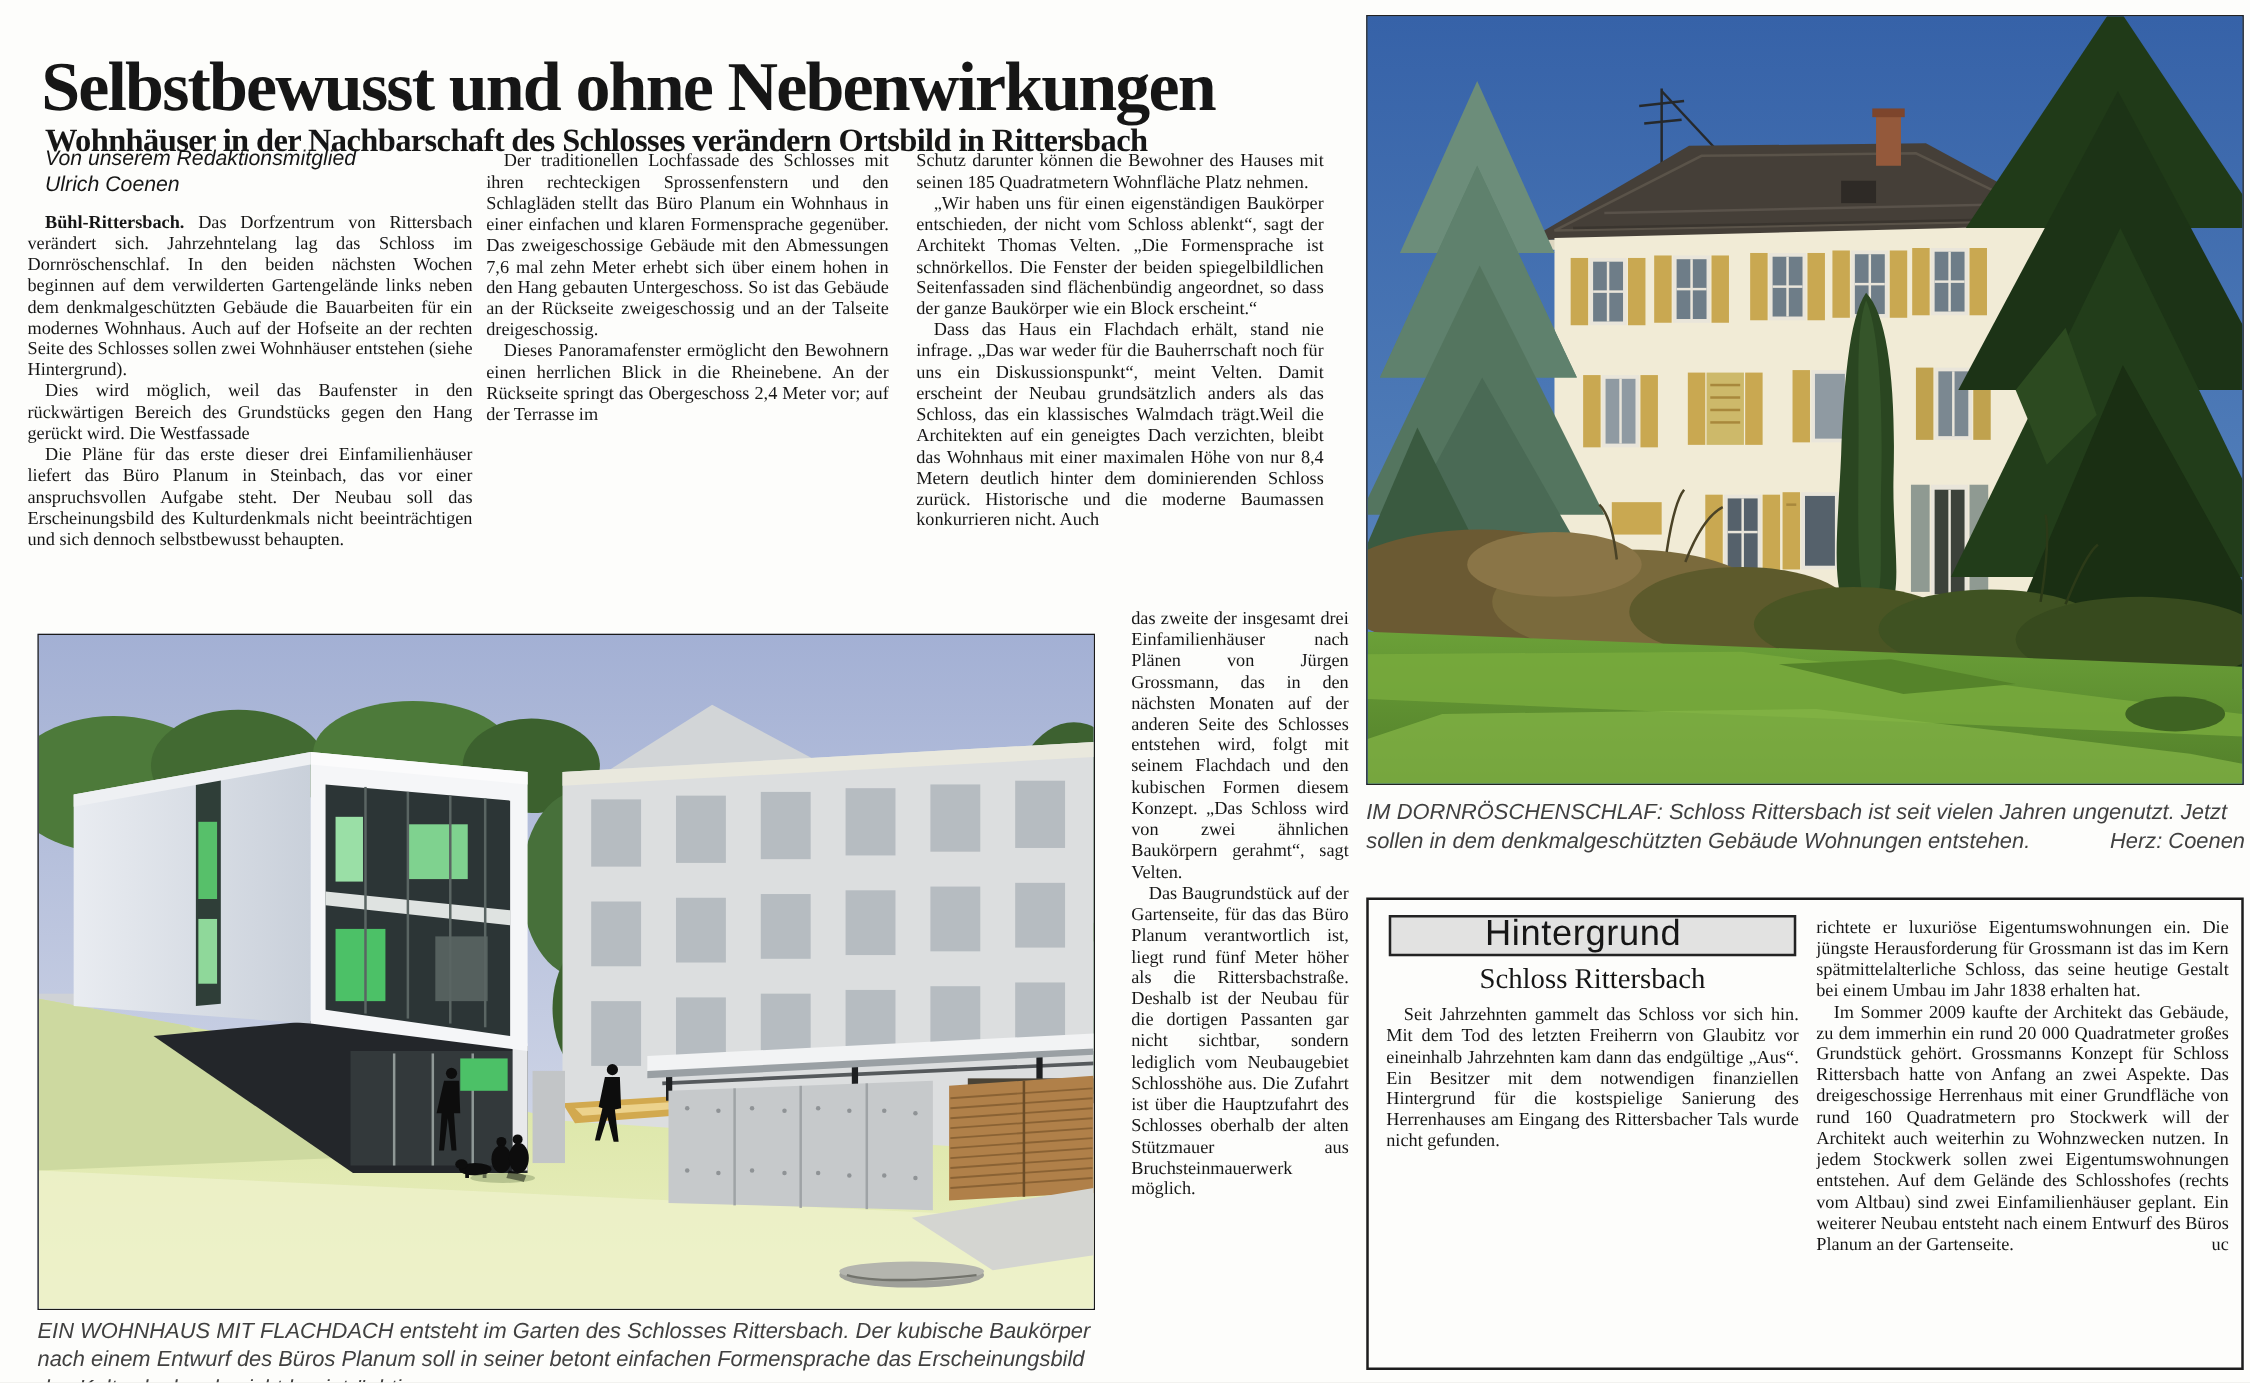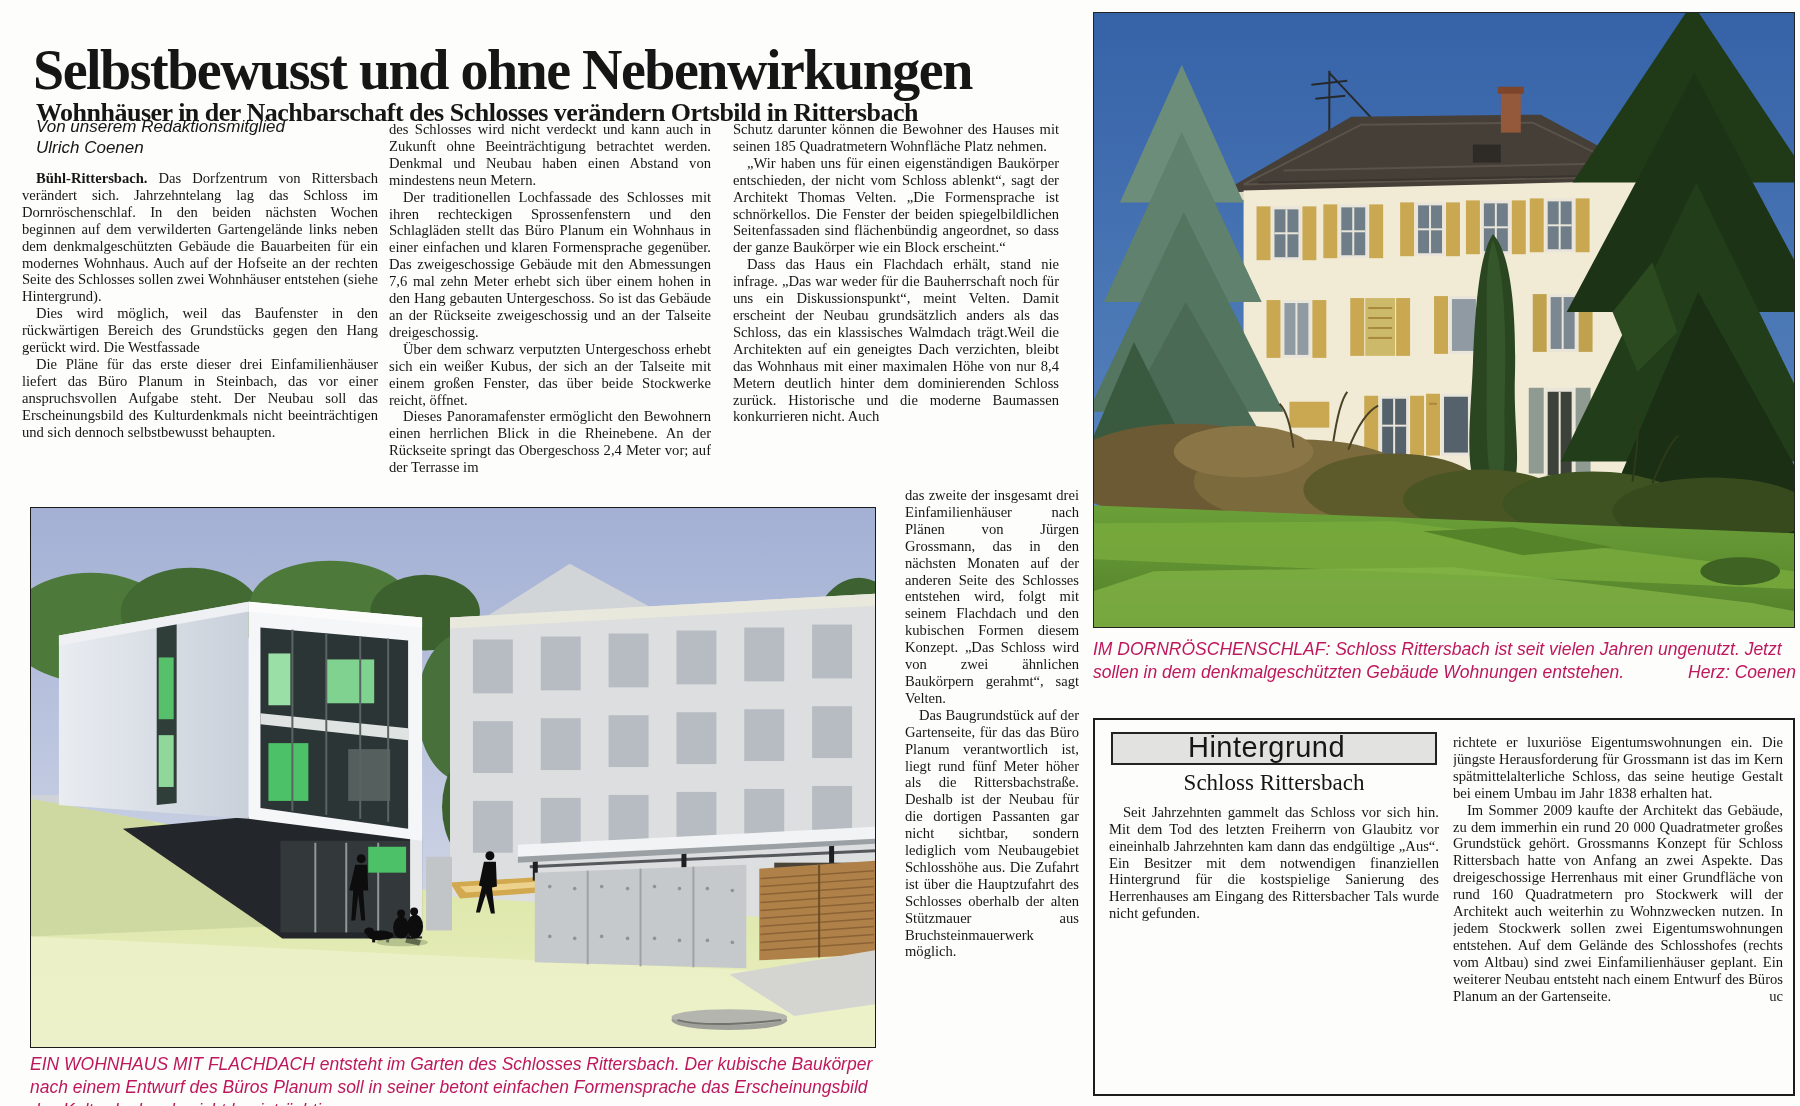--- a/index.html
+++ b/index.html
@@ -19,21 +19,21 @@
   .byline{font-family:"Liberation Sans", sans-serif;font-style:italic;font-size:17px;line-height:21px;
           text-align:left;margin:0 0 12px 14px;}
   .para{margin:0;text-indent:14px;}
   .cont{text-indent:0;}
   .lead-in{font-weight:bold;}
   
   .photo-frame{position:absolute;left:1093px;top:12px;width:702px;height:616px;border:1px solid #222;
                box-sizing:border-box;overflow:hidden;background:#4a76b0;}
   .photo-frame svg,.render-frame svg{display:block;width:100%;height:100%;}
   .caption{position:absolute;font-family:"Liberation Sans", sans-serif;font-style:italic;
-           font-size:17.5px;line-height:23px;text-align:left;color:#be185d;}
+           font-size:17.5px;line-height:23px;text-align:left;color:#404040;}
   .photo-caption{left:1093px;top:638px;width:703px;}
   .render-caption{left:30px;top:1053px;width:846px;}
   .credit{float:right;}
   
   .render-frame{position:absolute;left:30px;top:507px;width:846px;height:541px;border:1px solid #1a1a1a;
                 box-sizing:border-box;overflow:hidden;background:#b9c3de;}
   
   .hbox{position:absolute;left:1093px;top:718px;width:702px;height:378px;border:2px solid #1d1d1d;
         box-sizing:border-box;}
   .hcol{position:absolute;top:0;font-size:14.6px;line-height:16.9px;text-align:justify;overflow:hidden;}
@@ -59,23 +59,21 @@
     <div class="byline">
       <div>Von unserem Redaktionsmitglied</div>
       <div>Ulrich Coenen</div>
     </div>
     <p class="para"><span class="lead-in">Bühl-Rittersbach.</span> <span>Das Dorfzentrum von Rittersbach verändert sich. Jahrzehntelang lag das Schloss im Dornröschenschlaf. In den beiden nächsten Wochen beginnen auf dem verwilderten Gartengelände links neben dem denkmalgeschützten Gebäude die Bauarbeiten für ein modernes Wohnhaus. Auch auf der Hofseite an der rechten Seite des Schlosses sollen zwei Wohnhäuser entstehen (siehe Hintergrund).</span></p>
     <p class="para">Dies wird möglich, weil das Baufenster in den rückwärtigen Bereich des Grundstücks gegen den Hang gerückt wird. Die Westfassade</p>
     <p class="para">Die Pläne für das erste dieser drei Einfamilienhäuser liefert das Büro Planum in Steinbach, das vor einer anspruchsvollen Aufgabe steht. Der Neubau soll das Erscheinungsbild des Kulturdenkmals nicht beeinträchtigen und sich dennoch selbstbewusst behaupten.</p>
   </div>
 
   <div class="col col2">
-    <p class="para cont">des Schlosses wird nicht verdeckt und kann auch in Zukunft ohne Beeinträchtigung betrachtet werden. Denkmal und Neubau haben einen Abstand von mindestens neun Metern.</p>
     <p class="para">Der traditionellen Lochfassade des Schlosses mit ihren rechteckigen Sprossenfenstern und den Schlagläden stellt das Büro Planum ein Wohnhaus in einer einfachen und klaren Formensprache gegenüber. Das zweigeschossige Gebäude mit den Abmessungen 7,6 mal zehn Meter erhebt sich über einem hohen in den Hang gebauten Untergeschoss. So ist das Gebäude an der Rückseite zweigeschossig und an der Talseite dreigeschossig.</p>
-    <p class="para">Über dem schwarz verputzten Untergeschoss erhebt sich ein weißer Kubus, der sich an der Talseite mit einem großen Fenster, das über beide Stockwerke reicht, öffnet.</p>
     <p class="para">Dieses Panoramafenster ermöglicht den Bewohnern einen herrlichen Blick in die Rheinebene. An der Rückseite springt das Obergeschoss 2,4 Meter vor; auf der Terrasse im</p>
   </div>
 
   <div class="col col3">
     <p class="para cont">Schutz darunter können die Bewohner des Hauses mit seinen 185 Quadratmetern Wohnfläche Platz nehmen.</p>
     <p class="para">„Wir haben uns für einen eigenständigen Baukörper entschieden, der nicht vom Schloss ablenkt“, sagt der Architekt Thomas Velten. „Die Formensprache ist schnörkellos. Die Fenster der beiden spiegelbildlichen Seitenfassaden sind flächenbündig angeordnet, so dass der ganze Baukörper wie ein Block erscheint.“</p>
     <p class="para">Dass das Haus ein Flachdach erhält, stand nie infrage. „Das war weder für die Bauherrschaft noch für uns ein Diskussionspunkt“, meint Velten. Damit erscheint der Neubau grundsätzlich anders als das Schloss, das ein klassisches Walmdach trägt.Weil die Architekten auf ein geneigtes Dach verzichten, bleibt das Wohnhaus mit einer maximalen Höhe von nur 8,4 Metern deutlich hinter dem dominierenden Schloss zurück. Historische und die moderne Baumassen konkurrieren nicht. Auch</p>
   </div>
 
   <div class="col col4">

